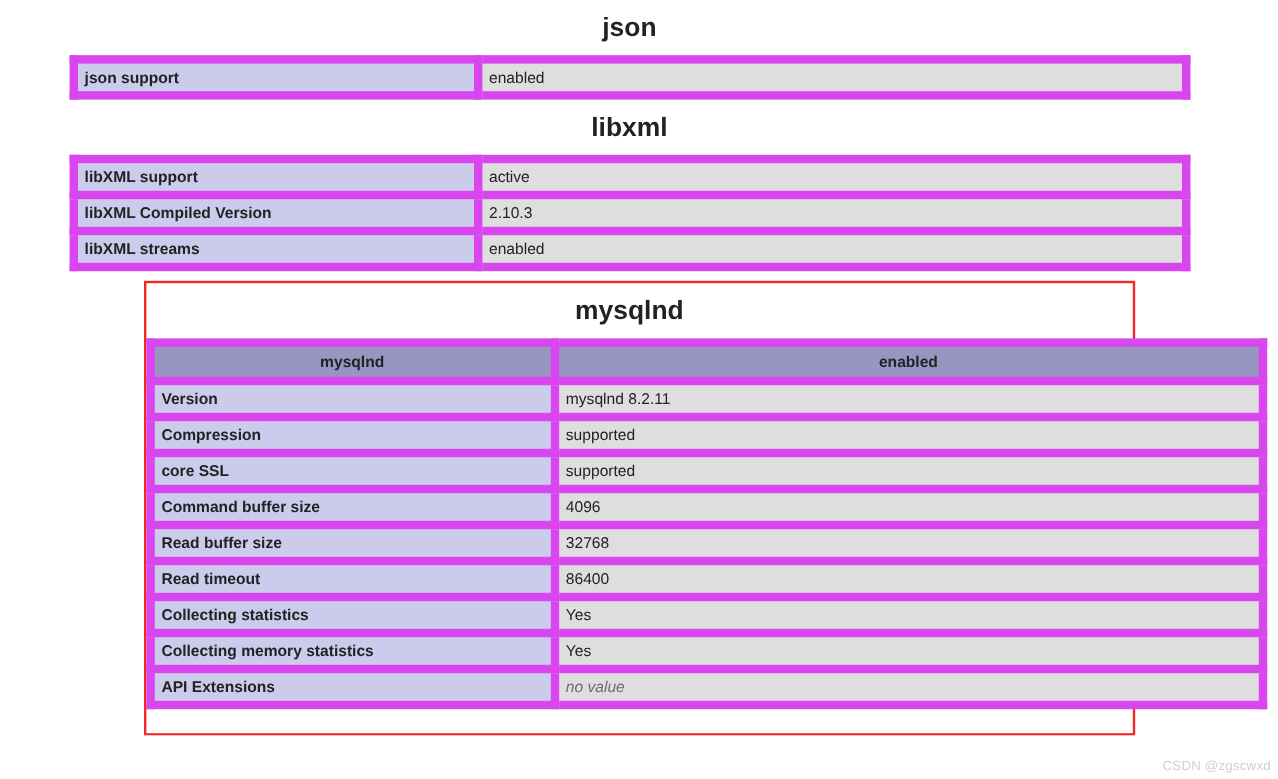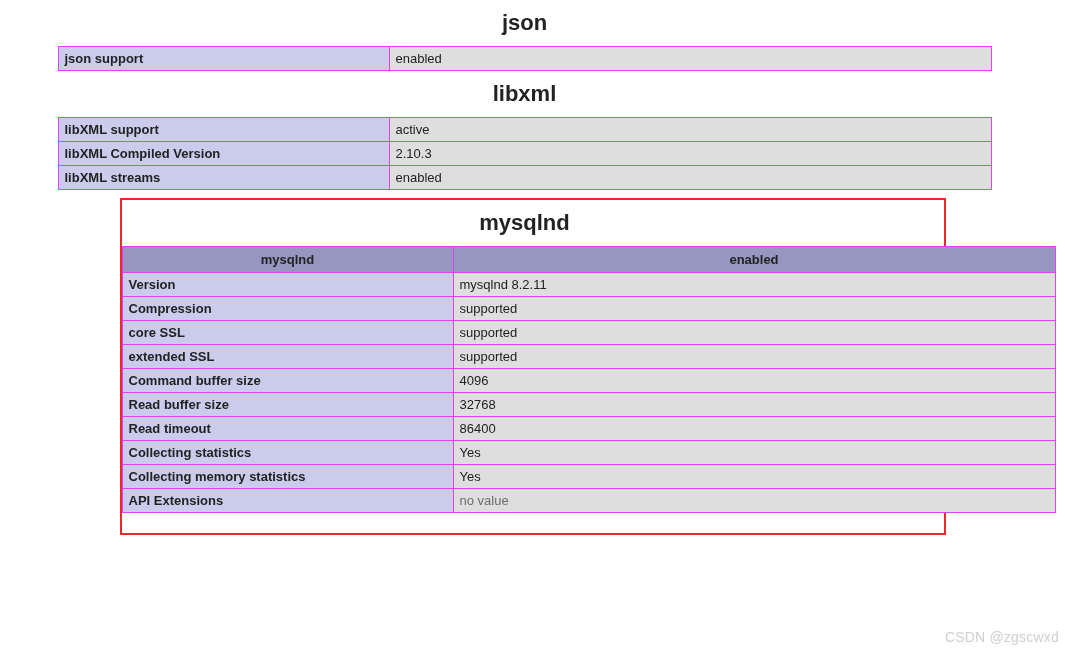--- a/index.html
+++ b/index.html
@@ -21,58 +21,59 @@
     color: #222;
     margin: 10px 0 10px 0;
   }
   table.info {
     border-collapse: collapse;
     width: 934px;
     margin: 0 auto 6px auto;
     table-layout: fixed;
   }
   table.info td, table.info th {
-    border: 1px solid #d946ef;
+    border: 7px solid #d946ef;
     padding: 4px 6px;
     vertical-align: top;
     word-wrap: break-word;
     overflow-wrap: break-word;
   }
   table.info td.key {
     background: #cbcbec;
     font-weight: 700;
     color: #222;
     width: 318px;
   }
   table.info td.val {
     background: #dedede;
     color: #222;
   }
   table.info td.val .novalue {
+    font-style: italic;
     color: #6d6d6d;
   }
   table.info th.colhead {
     background: #9696c0;
     color: #222;
     font-weight: 700;
     text-align: center;
     padding: 5px 6px;
   }
   .highlight-box {
     border: 2px solid #f22828;
     width: 826px;
     margin: 6px auto 0 auto;
     padding: 0 0 12px 0;
     box-sizing: border-box;
   }
   .watermark {
     position: fixed;
     right: 6px;
     bottom: 4px;
-    font-size: 14px;
+    font-size: 11px;
     color: #cfcfcf;
     font-family: Arial, sans-serif;
     letter-spacing: 0.2px;
   }
 </style>
 </head>
 <body>
 
 <div class="section">
   <div class="section-title">json</div>
@@ -121,24 +122,20 @@
       </tr>
       <tr>
         <td class="key">Compression</td>
         <td class="val">supported</td>
       </tr>
       <tr>
         <td class="key">core SSL</td>
         <td class="val">supported</td>
       </tr>
       <tr>
-        <td class="key">extended SSL</td>
-        <td class="val">supported</td>
-      </tr>
-      <tr>
         <td class="key">Command buffer size</td>
         <td class="val">4096</td>
       </tr>
       <tr>
         <td class="key">Read buffer size</td>
         <td class="val">32768</td>
       </tr>
       <tr>
         <td class="key">Read timeout</td>
         <td class="val">86400</td>

